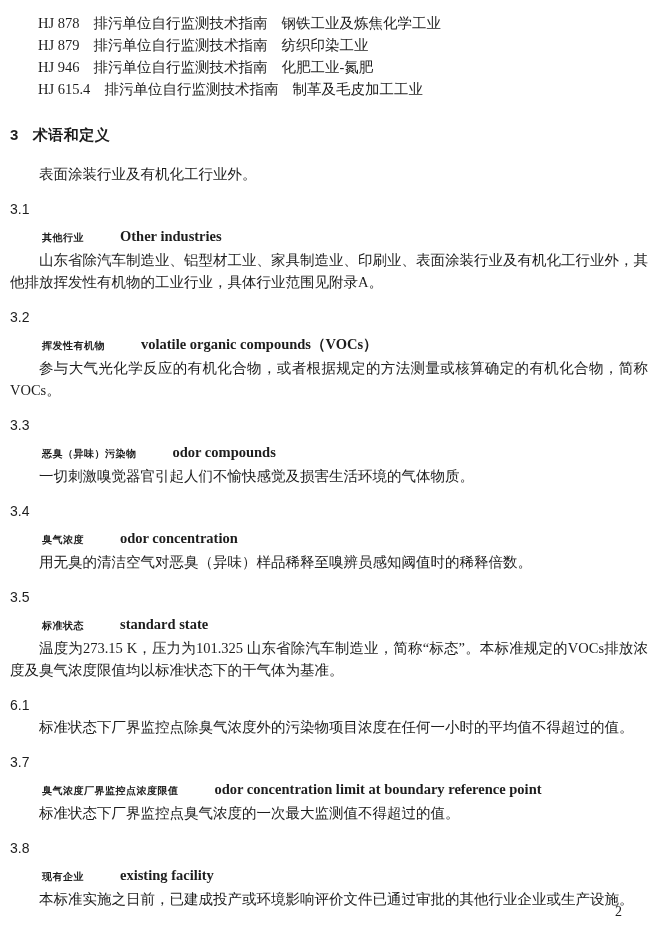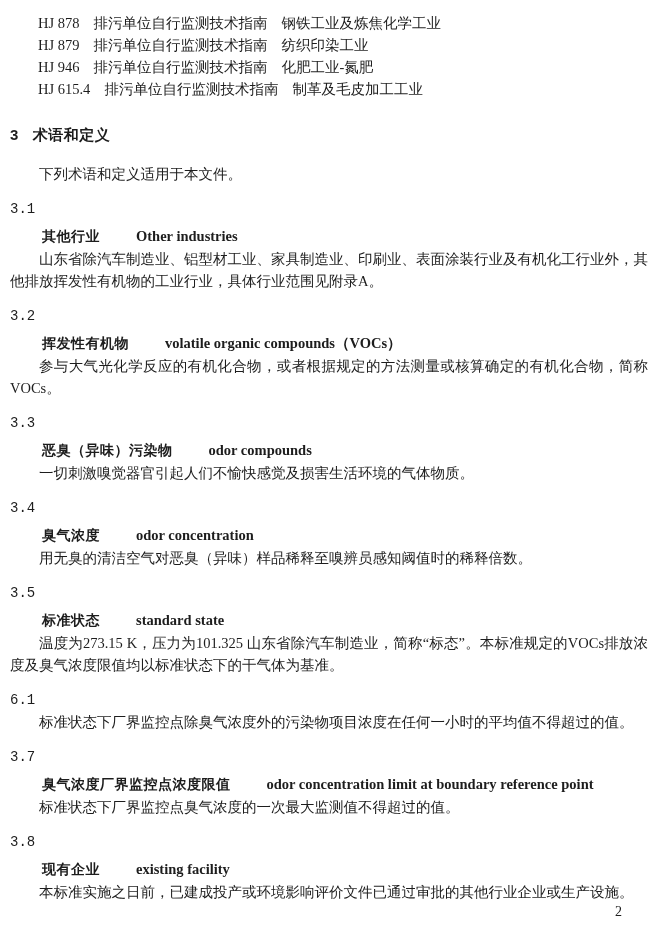--- a/index.html
+++ b/index.html
@@ -39,33 +39,33 @@
   .sec-heading .sec-num { margin-right: 14px; }
   .intro {
     margin-top: 17px;
     font-size: 14.5px;
     line-height: 22px;
     text-indent: 2em;
   }
   
   .term-num {
     margin-top: 13px;
-    font-family: Liberation Mono, monospace;
+    font-family: Liberation Sans, sans-serif;
     font-size: 14px;
     line-height: 22px;
   }
   .term-title {
     margin-top: 5px;
     line-height: 22px;
     text-indent: 2em;
     font-weight: bold;
   }
   .term-title .zh {
-    font-family: Liberation Serif, serif;
-    font-size: 14px;
+    font-family: Liberation Sans, sans-serif;
+    font-size: 10px;
     letter-spacing: 0.5px;
     margin-right: 16px;
     margin-top: 16px;
   }
   .term-title .en {
     font-family: "Liberation Serif", "DejaVu Serif", serif;
     font-size: 14.5px;
     margin-left: 20px;
   }
   .term-def {
@@ -99,21 +99,21 @@
     </p>
     <p class="ref-line">
       <span class="ref-code">HJ 615.4</span><span class="ref-guide">排污单位自行监测技术指南</span><span class="ref-industry">制革及毛皮加工工业</span>
     </p>
   </div>
 
   <h2 class="sec-heading">
     <span class="sec-num">3</span><span class="sec-title">术语和定义</span>
   </h2>
 
-  <p class="intro">下列术语和定义适用于本文件。</p>
+  <p class="intro">表面涂装行业及有机化工行业外。</p>
 
   <div class="term">
     <p class="term-num">3.1</p>
     <p class="term-title">
       <span class="zh">其他行业</span><span class="en">Other industries</span>
     </p>
     <p class="term-def">山东省除汽车制造业、铝型材工业、家具制造业、印刷业、表面涂装行业及有机化工行业外，其他排放挥发性有机物的工业行业，具体行业范围见附录A。</p>
   </div>
 
   <div class="term">

